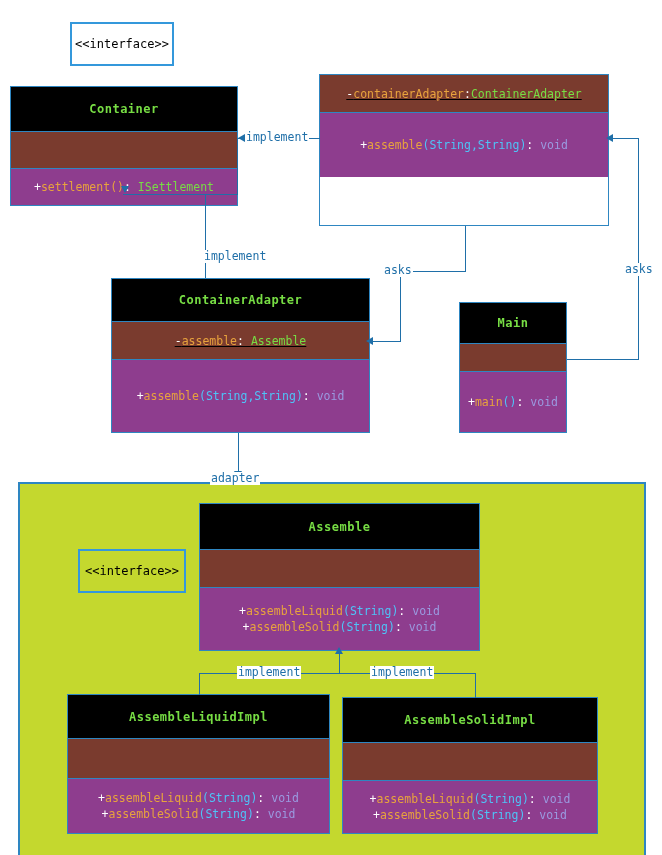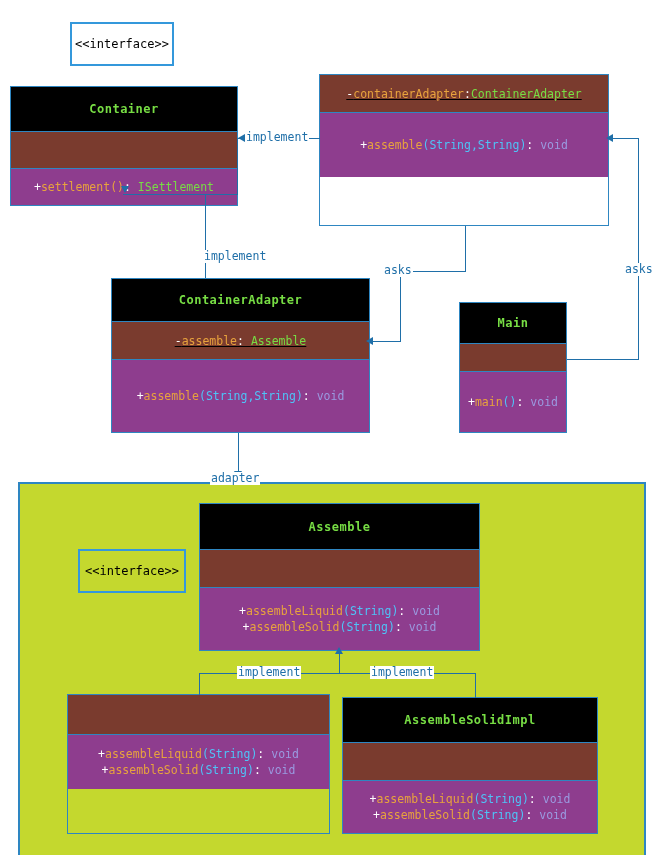--- a/index.html
+++ b/index.html
@@ -101,20 +101,21 @@
   <div class="uml" style="left:199px;top:487px;width:281px;height:148px;">
     <div class="name" style="height:46px;">Assemble</div>
     <div class="attrs" style="height:38px;"></div>
     <div class="ops" style="height:62px;">
       <div class="memrow"><span class="vis">+</span><span class="mname">assembleLiquid</span><span class="paren">(String)</span><span class="colon">: </span><span class="void">void</span></div>
       <div class="memrow"><span class="vis">+</span><span class="mname">assembleSolid</span><span class="paren">(String)</span><span class="colon">: </span><span class="void">void</span></div>
     </div>
   </div>
 
   <div class="uml" style="left:67px;top:678px;width:263px;height:140px;">
+    <div class="name" style="height:44px;">AssembleLiquidImpl</div>
     <div class="attrs" style="height:40px;"></div>
     <div class="ops" style="height:54px;">
       <div class="memrow"><span class="vis">+</span><span class="mname">assembleLiquid</span><span class="paren">(String)</span><span class="colon">: </span><span class="void">void</span></div>
       <div class="memrow"><span class="vis">+</span><span class="mname">assembleSolid</span><span class="paren">(String)</span><span class="colon">: </span><span class="void">void</span></div>
     </div>
   </div>
 
   <div class="uml" style="left:342px;top:681px;width:256px;height:137px;">
     <div class="name" style="height:45px;">AssembleSolidImpl</div>
     <div class="attrs" style="height:38px;"></div>

